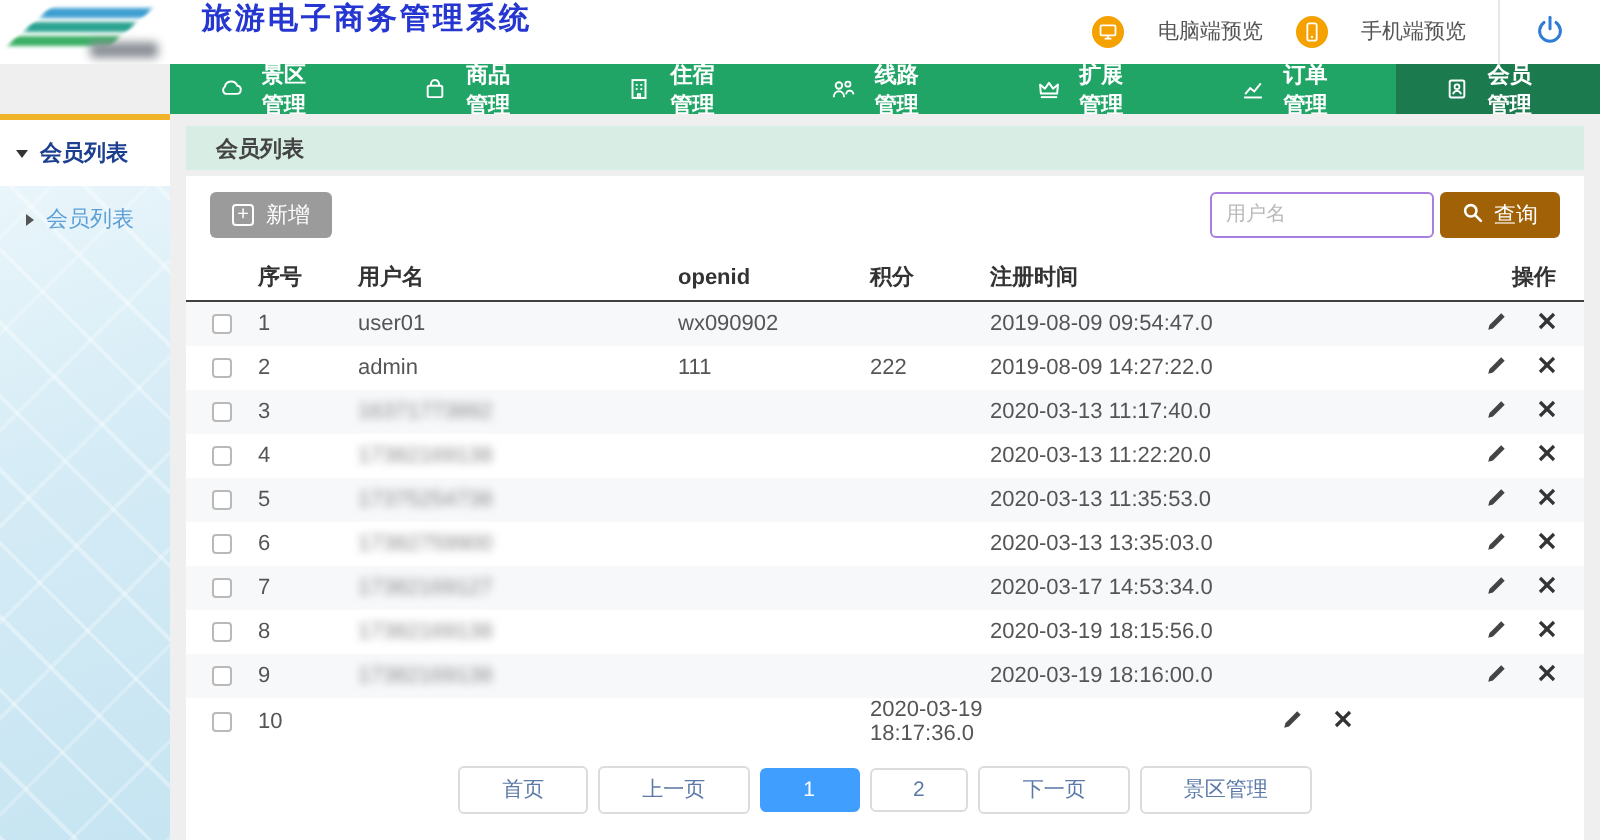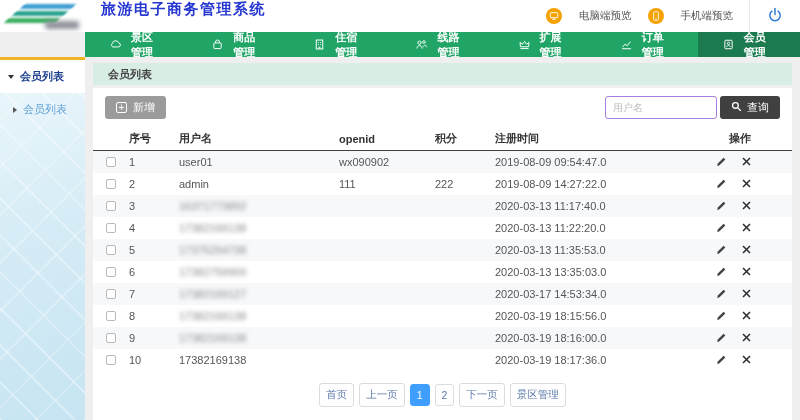--- a/index.html
+++ b/index.html
@@ -52,38 +52,38 @@
 
   .toolbar { display:flex; align-items:center; justify-content:space-between; padding:8px 12px; }
   .add-btn { background:#9b9b9b; color:#fff; border:none; border-radius:3px; font-size:11px;
     padding:4px 11px; display:flex; align-items:center; gap:6px; cursor:pointer; }
   .plus-box { width:11px; height:11px; border:1px solid #fff; border-radius:2px; display:flex;
     align-items:center; justify-content:center; font-size:10px; line-height:9px; }
   .search-group { display:flex; align-items:center; }
   .search-input { width:112px; height:23px; border:1px solid #a87fe0; border-radius:3px; font-size:10px;
     padding:0 7px; outline:none; color:#333; }
   .search-input::placeholder { color:#b9b9b9; }
-  .search-btn { background:#404040; color:#fff; border:none; border-radius:3px; height:23px;
+  .search-btn { background:#a16207; color:#fff; border:none; border-radius:3px; height:23px;
     padding:0 11px; margin-left:3px; font-size:11px; display:flex; align-items:center; gap:5px; cursor:pointer; }
 
   
   .tbl { font-size:11px; color:#555; }
   .trow { display:grid; grid-template-columns:36px 50px 160px 96px 60px 195px 1fr; align-items:center; height:22px; }
   .thead { color:#333; font-weight:bold; height:24px; border-bottom:1px solid #404040; }
   .tbody .trow:nth-child(odd) { background:#f6f8fa; }
   .cell-check { display:flex; justify-content:center; }
   .checkbox { width:10px; height:10px; border:1px solid #b9b9b9; border-radius:2px; background:#fff; cursor:pointer; }
-  .cell-ops { display:flex; justify-content:flex-end; gap:15px; padding-right:41px; }
+  .cell-ops { display:flex; justify-content:flex-end; gap:15px; padding-right:14px; }
   .op { cursor:pointer; display:flex; align-items:center; }
   .blur-cell { filter:blur(2px); color:#888; }
 
   
   .pagination { display:flex; justify-content:center; align-items:center; gap:5px; margin:12px 0 13px; }
   .page-btn { border:1px solid #dcdcdc; border-radius:3px; background:#fff; color:#5b79a8;
-    font-size:10.5px; padding:4px 6px; cursor:pointer; }
+    font-size:10.5px; padding:4px 21px; cursor:pointer; }
   .page-btn.active { background:#409eff; border-color:#409eff; color:#fff; }
 </style>
 </head>
 <body>
 
 <div class="app">
 
   <header class="header">
     <div class="logo">
       <div class="stripe s1"></div>
@@ -493,21 +493,20 @@
         </span>
       </span>
     </div>
   </div>
 
   <div class="trow">
     <div class="cell-check">
       <span class="checkbox"></span>
     </div>
     <div>10</div>
-    <div>17382169138</div>
     <div></div>
     <div></div>
     <div>2020-03-19 18:17:36.0</div>
     <div class="cell-ops">
       <span class="op">
         <span>
           <svg width="11" height="11" viewBox="0 0 12 12">
                       <path d="M1.2 10.8l.7-2.6L8.3 1.8l1.9 1.9-6.4 6.4z" fill="#444"></path>
                     </svg>
         </span>

